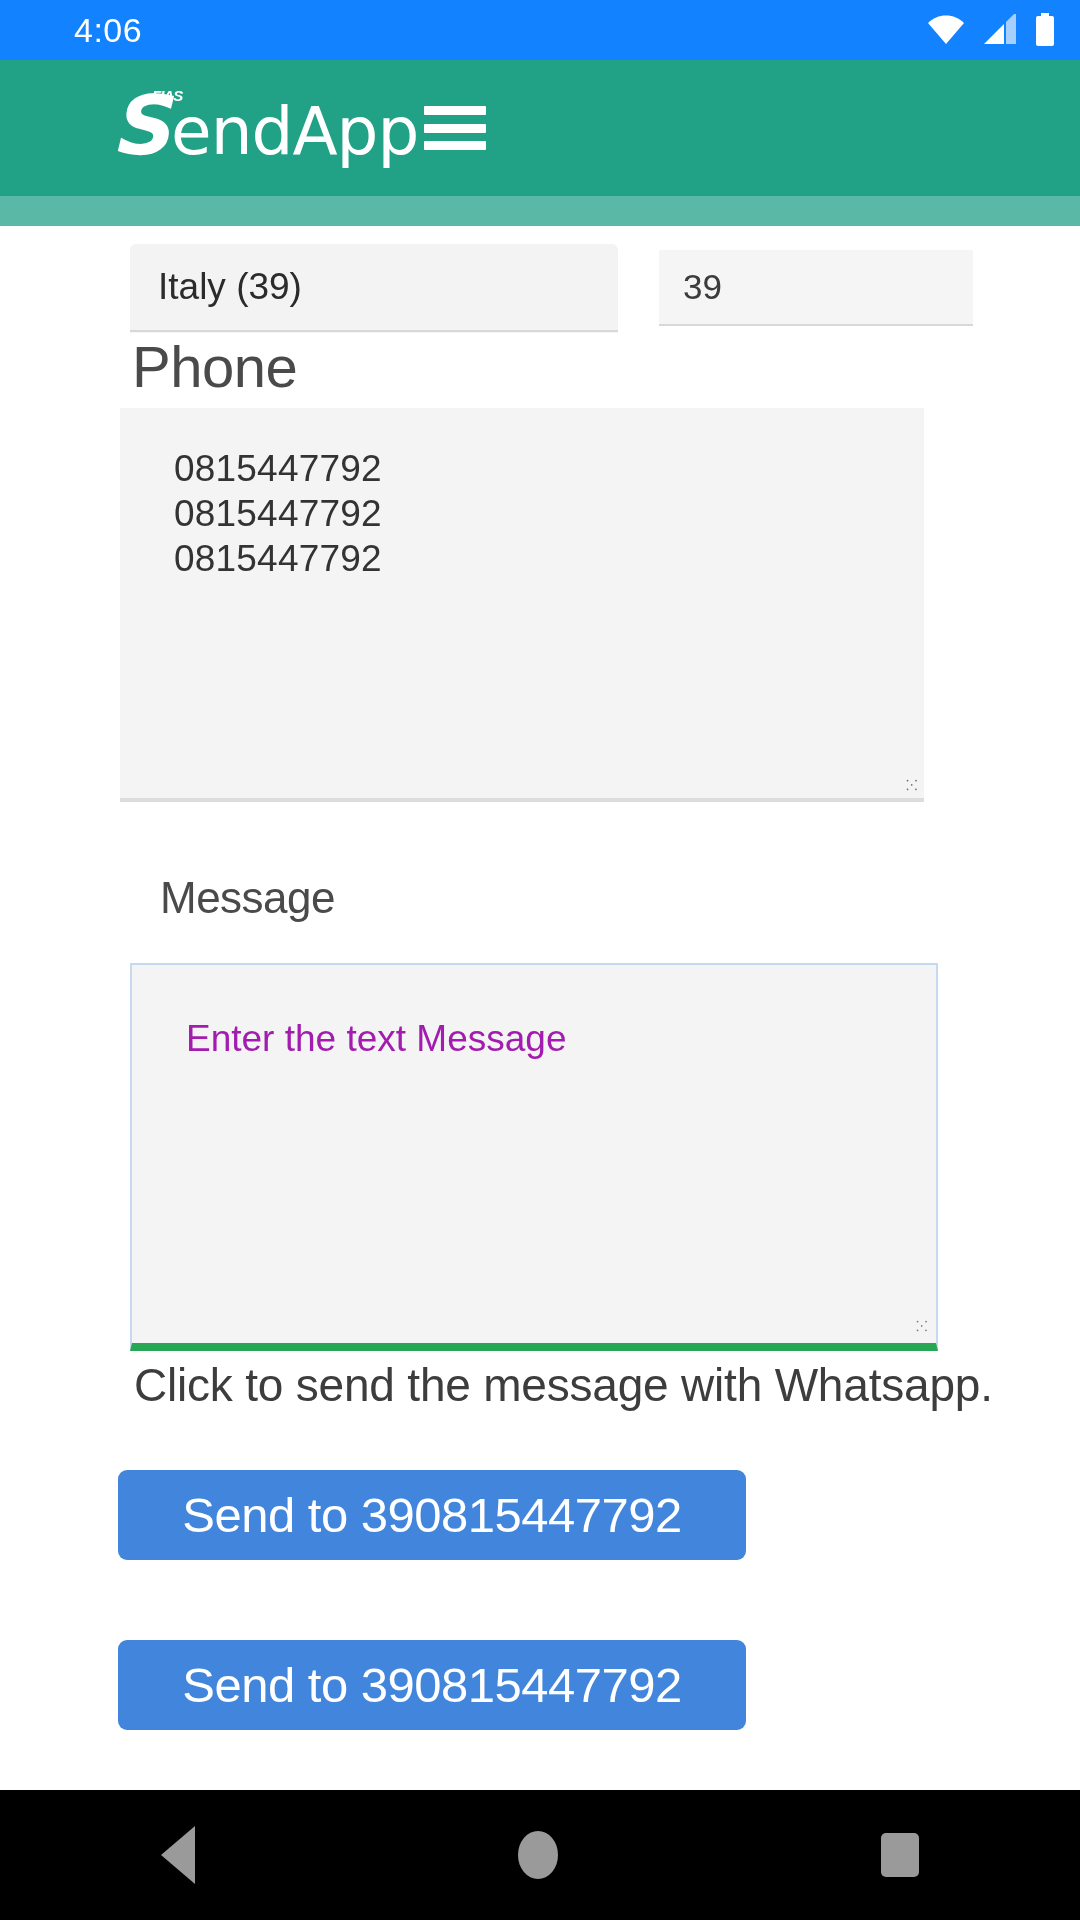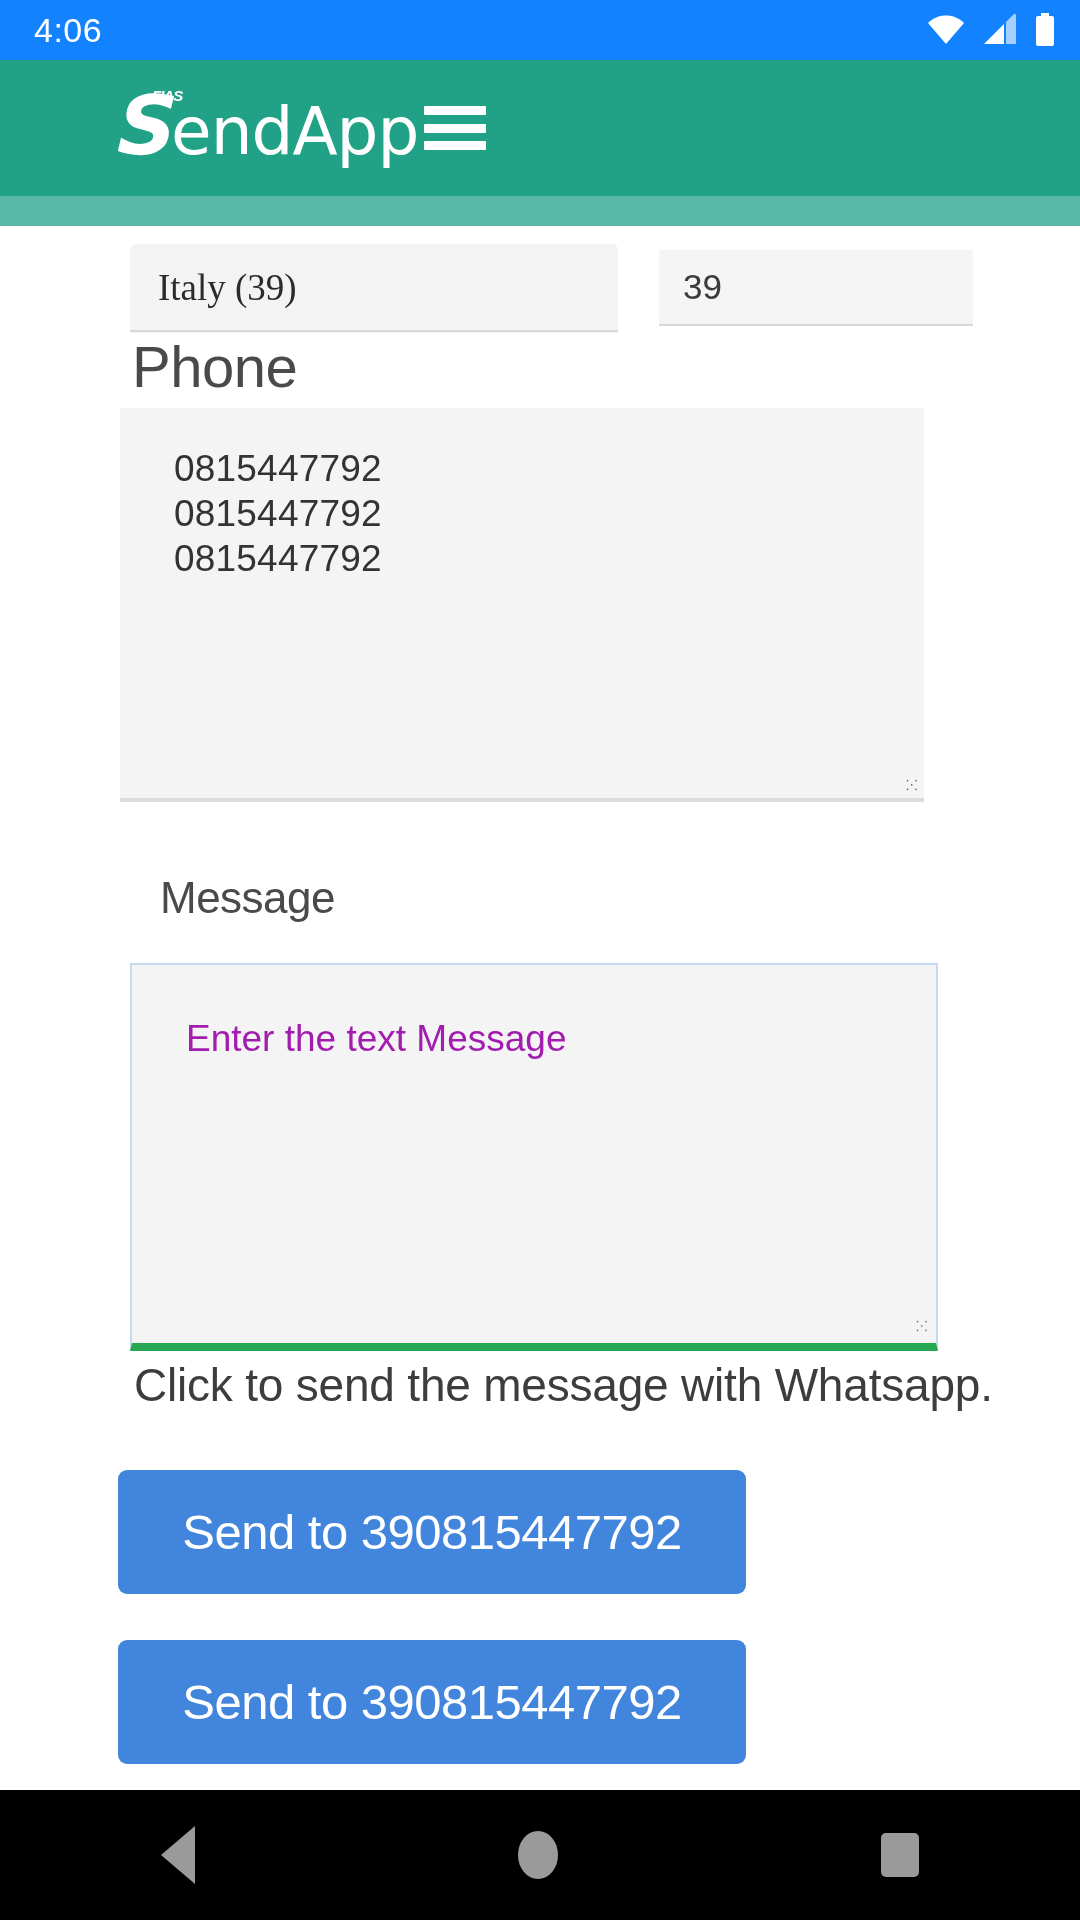--- a/index.html
+++ b/index.html
@@ -30,20 +30,21 @@
     align-items: center;
     justify-content: space-between;
     padding: 0 24px 0 34px;
   }
   #status-time {
     color: #ffffff;
     font-size: 34px;
     font-weight: 500;
     letter-spacing: 0.5px;
     line-height: 1;
+    margin-left: 40px;
   }
   #status-icons {
     display: flex;
     align-items: center;
     gap: 16px;
   }
   .statusicon { display: block; }
 
   
   #app-header {
@@ -138,21 +139,21 @@
     position: absolute;
     left: 130px;
     top: 0;
     width: 488px;
     height: 88px;
     background: #f3f3f3;
     border: none;
     border-radius: 6px 6px 0 0;
     border-bottom: 2px solid #d8d8d8;
     box-shadow: 0 1px 0 rgba(0,0,0,0.04);
-    font-family: Liberation Serif, serif;
+    font-family: Liberation Sans, sans-serif;
     font-size: 37px;
     color: #2b2b2b;
     padding: 0 28px;
     display: flex;
     align-items: center;
     cursor: pointer;
   }
   #prefix-field {
     position: absolute;
     left: 659px;
@@ -258,21 +259,21 @@
     font-weight: 300;
     color: #3d3d3d;
     letter-spacing: -0.2px;
   }
 
   
   .send-button {
     position: absolute;
     left: 118px;
     width: 628px;
-    height: 124px;
+    height: 90px;
     background: #4285DC;
     border: none;
     border-radius: 9px;
     color: #ffffff;
     font-family: "Liberation Sans", sans-serif;
     font-size: 49px;
     font-weight: 400;
     letter-spacing: -0.5px;
     cursor: pointer;
     display: flex;

